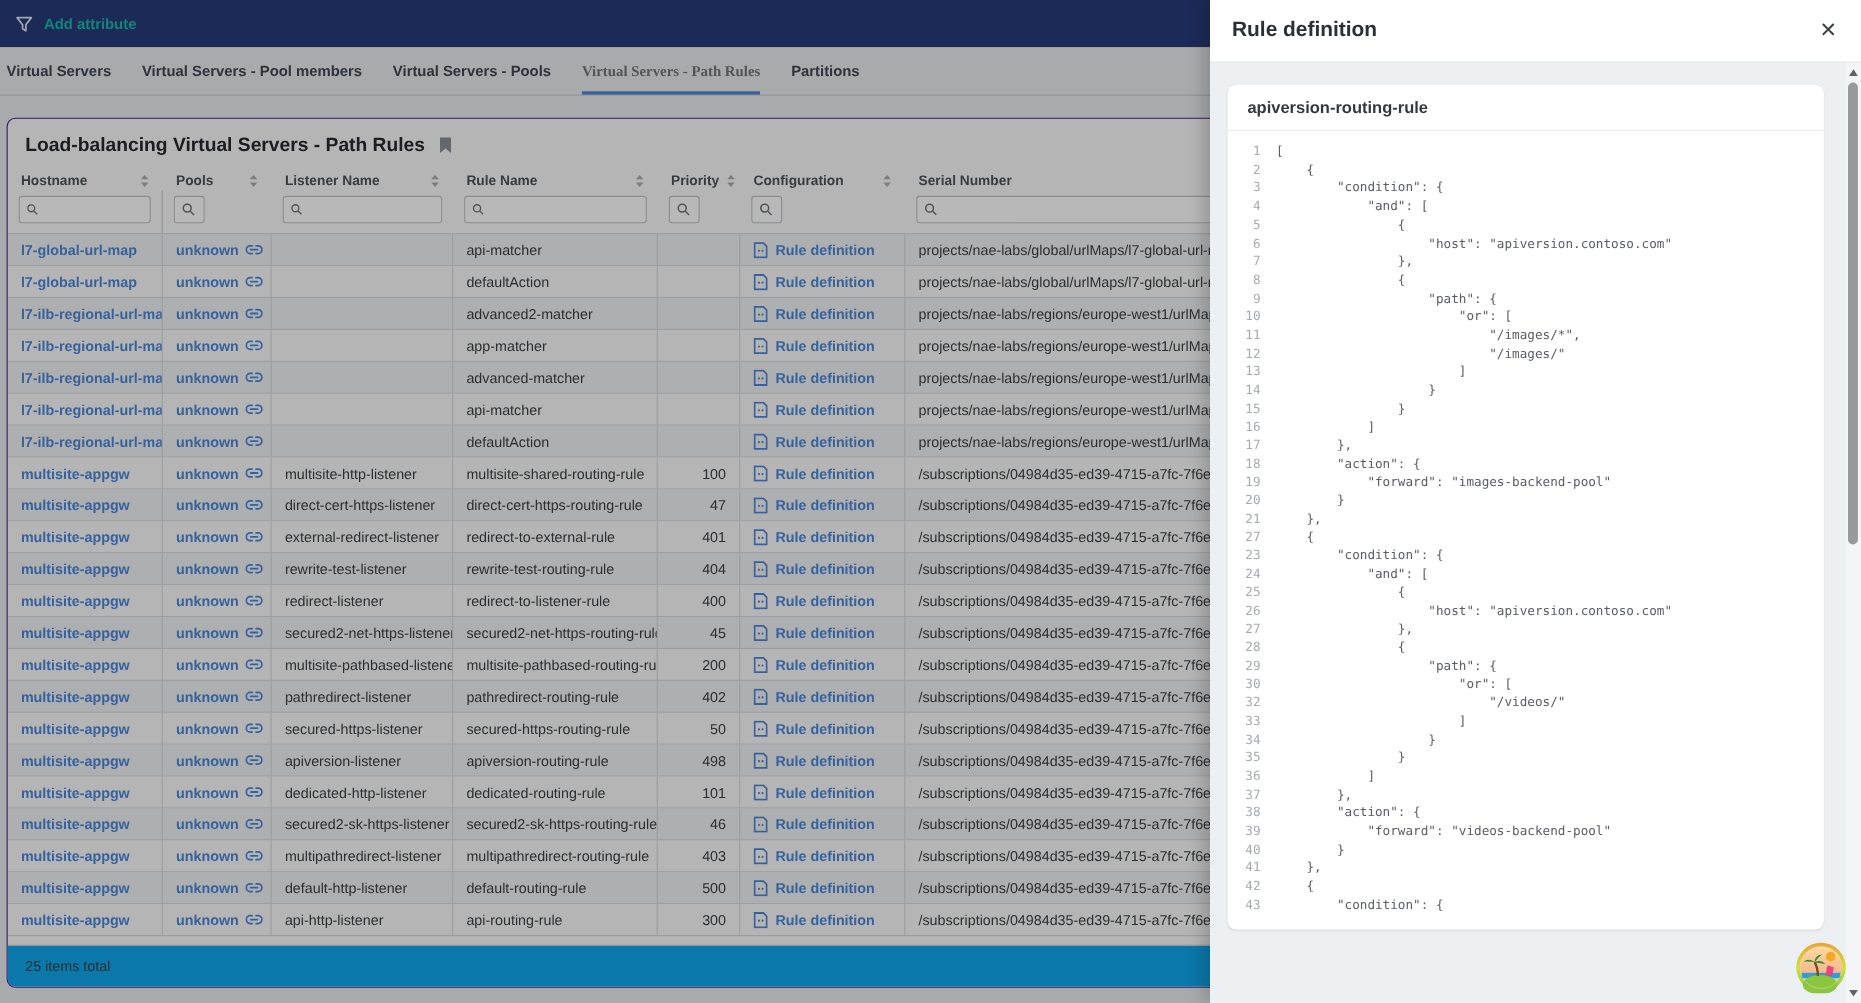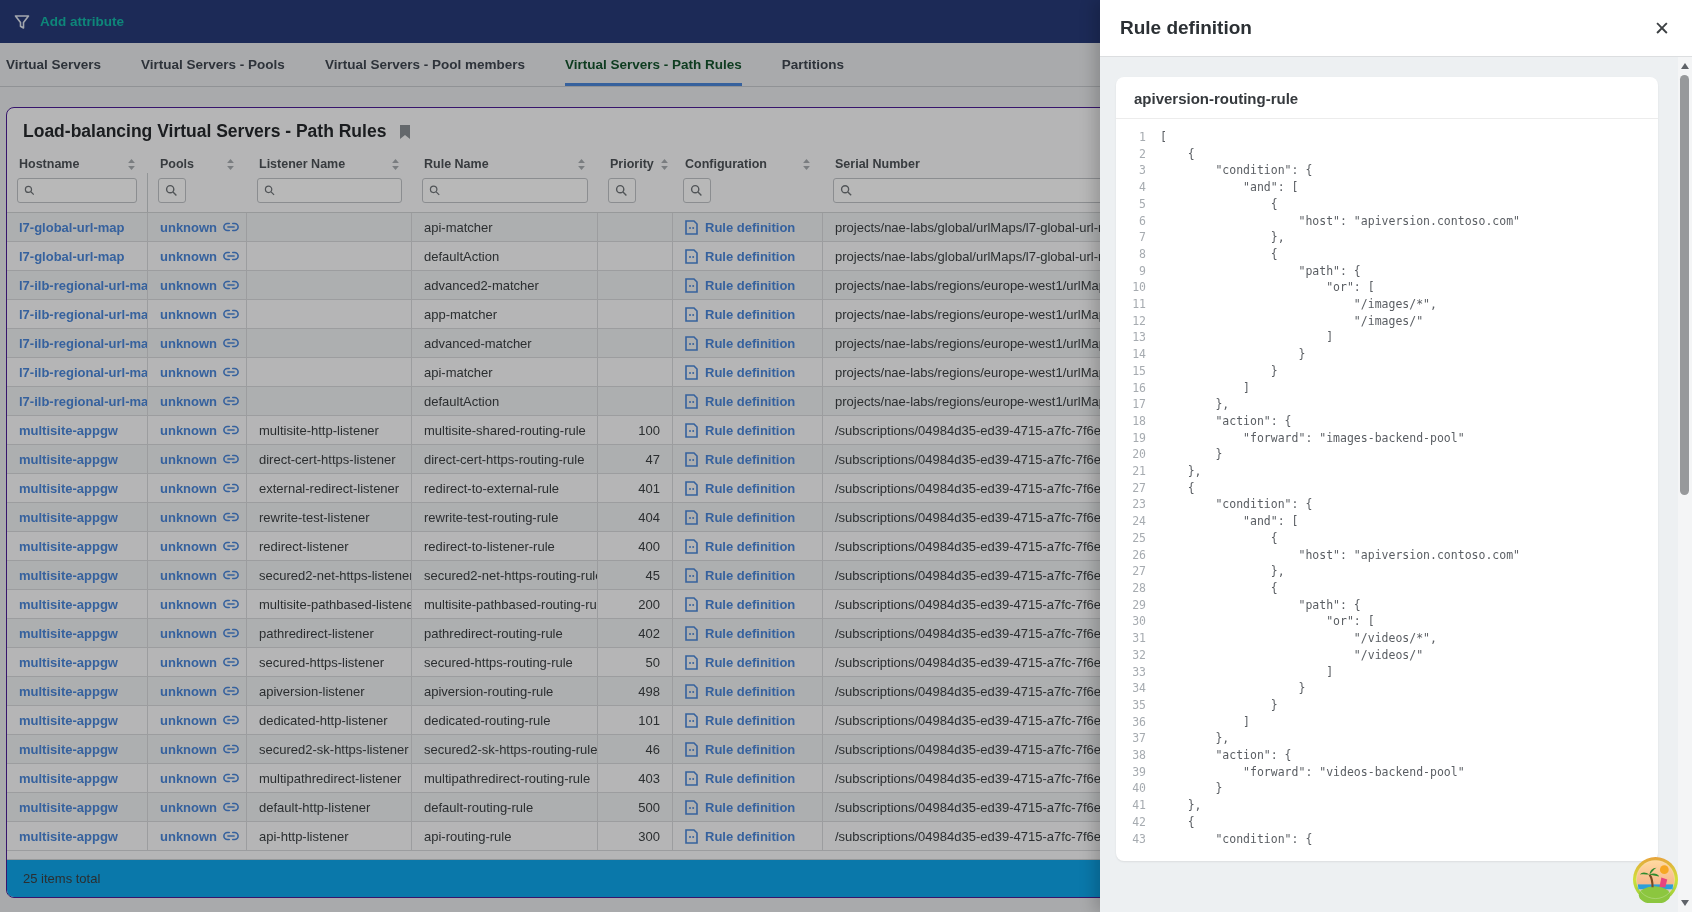--- a/index.html
+++ b/index.html
@@ -18,29 +18,29 @@
     z-index: 1;
   }
   .topbar .funnel { width: 16px; height: 16px; margin-right: 10px; }
   .topbar .add-attr {
     color: #14b8a6; font-size: 13.5px; font-weight: 700; cursor: pointer;
   }
 
   
   .tabsbar {
     position: absolute; left: 0; top: 43px; width: 100%; height: 44px;
-    display: flex; align-items: stretch; gap: 40px; padding: 0 0 0 6px;
+    display: flex; align-items: stretch; gap: 28px; padding: 0 0 0 6px;
     border-bottom: 1px solid #c6c9cc; background: #e8eaec; z-index: 1;
   }
   .tab {
     display: flex; align-items: center; font-size: 13.5px; font-weight: 700;
     color: #3f4650; cursor: pointer; border-bottom: 3px solid transparent;
     padding-top: 3px; white-space: nowrap;
   }
-  .tab.active { color: #14532d; border-bottom-color: #4a86d8; }
+  .tab.active { color: #737373; border-bottom-color: #4a86d8; font-family: Liberation Serif, serif; }
 
   
   .card {
     position: absolute; left: 6px; top: 107px; width: 1680px; height: 791px;
     background: #f8f9fa; border: 1px solid #4c1d95; border-radius: 8px;
     overflow: hidden; z-index: 1; display: flex; flex-direction: column;
   }
   .card-title-row { padding: 13px 16px 5px 16px; display: flex; align-items: center; flex: 0 0 auto; }
   .card-title { font-size: 17.5px; font-weight: 700; color: #26292c; }
   .bookmark { margin-left: 12px; width: 14px; height: 16px; }
@@ -153,22 +153,22 @@
 
 <div class="topbar">
   <svg class="funnel" viewBox="0 0 16 16">
     <path d="M1.5 2h13L9.5 8.5V14l-3-1.8V8.5L1.5 2z" fill="none" stroke="#dfe5ef" stroke-width="1.6" stroke-linejoin="round"></path>
   </svg>
   <span class="add-attr">Add attribute</span>
 </div>
 
 <div class="tabsbar">
     <div class="tab">Virtual Servers</div>
+    <div class="tab">Virtual Servers - Pool members</div>
     <div class="tab">Virtual Servers - Pools</div>
-    <div class="tab">Virtual Servers - Pool members</div>
     <div class="tab active">Virtual Servers - Path Rules</div>
     <div class="tab">Partitions</div>
   </div>
 
 <div class="card">
   <div class="card-title-row">
     <span class="card-title">Load-balancing Virtual Servers - Path Rules</span>
     <svg class="bookmark" viewBox="0 0 14 16">
       <path d="M2 1h10v14l-5-4-5 4V1z" fill="#8a8f94"></path>
     </svg>
@@ -942,24 +942,20 @@
             <span class="ln">28</span>
             <pre>                {</pre>
           </div>
           <div class="code-row">
             <span class="ln">29</span>
             <pre>                    "path": {</pre>
           </div>
           <div class="code-row">
             <span class="ln">30</span>
             <pre>                        "or": [</pre>
-          </div>
-          <div class="code-row">
-            <span class="ln">31</span>
-            <pre>                            "/videos/*",</pre>
           </div>
           <div class="code-row">
             <span class="ln">32</span>
             <pre>                            "/videos/"</pre>
           </div>
           <div class="code-row">
             <span class="ln">33</span>
             <pre>                        ]</pre>
           </div>
           <div class="code-row">

